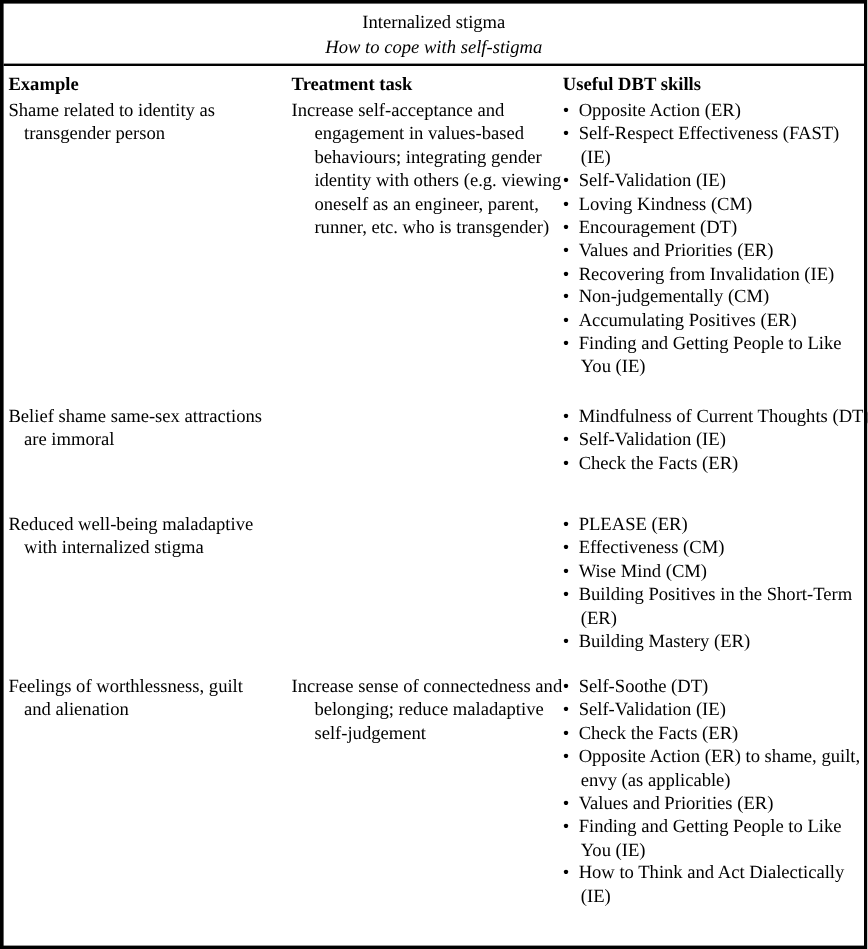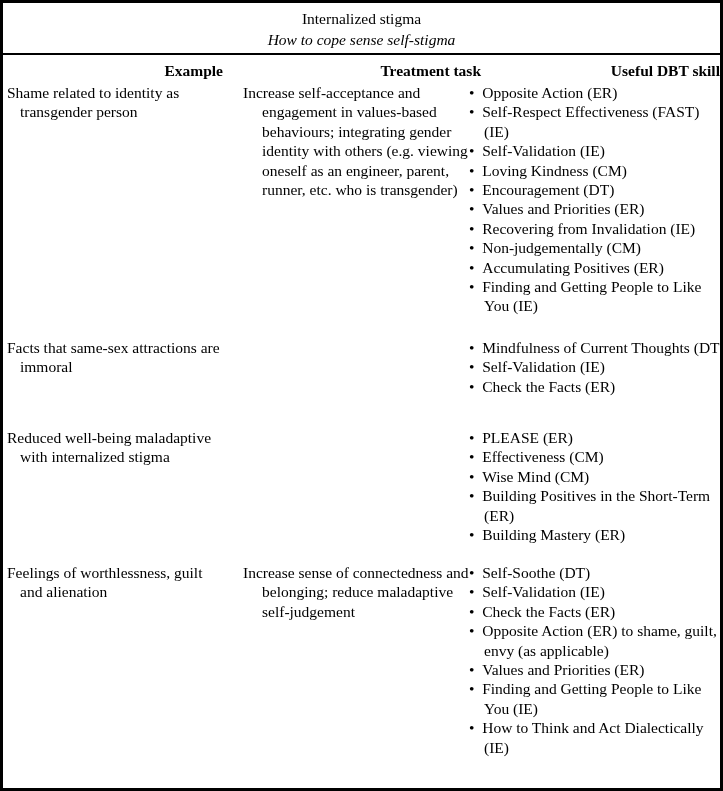--- a/index.html
+++ b/index.html
@@ -113,25 +113,25 @@
   }
 </style>
 </head>
 <body>
 
 <div class="page">
   <div class="table-frame">
 
     <div class="title-band">
       <div class="title-main">Internalized stigma</div>
-      <div class="title-sub">How to cope sense self-stigma</div>
+      <div class="title-sub">How to cope with self-stigma</div>
     </div>
 
     <div class="body-area">
-      <div class="row header-row" style="height:22px;text-align:right;">
+      <div class="row header-row" style="height:22px;">
         <div class="cell col1">Example</div>
         <div class="cell col2">Treatment task</div>
         <div class="cell col3">Useful DBT skills</div>
       </div>
 
       <div id="rows-container">
           <div class="row" style="height: 255px;">
             <div class="cell col2">
               <div class="para-c2">Increase self-acceptance and engagement in values-based behaviours; integrating gender identity with others (e.g. viewing oneself as an engineer, parent, runner, etc. who is transgender)</div>
             </div>
@@ -148,21 +148,21 @@
                 <li>Values and Priorities (ER)</li>
                 <li>Recovering from Invalidation (IE)</li>
                 <li>Non-judgementally (CM)</li>
                 <li>Accumulating Positives (ER)</li>
                 <li>Finding and Getting People to Like You (IE)</li>
               </ul>
             </div>
           </div>
           <div class="row" style="height: 90px;">
             <div class="cell col1">
-              <div class="para-c1">Facts that same-sex attractions are immoral</div>
+              <div class="para-c1">Belief shame same-sex attractions are immoral</div>
             </div>
             <div class="cell col3">
               <ul class="skills">
                 <li>Mindfulness of Current Thoughts (DT)</li>
                 <li>Self-Validation (IE)</li>
                 <li>Check the Facts (ER)</li>
               </ul>
             </div>
           </div>
           <div class="row" style="height: 135px;">

